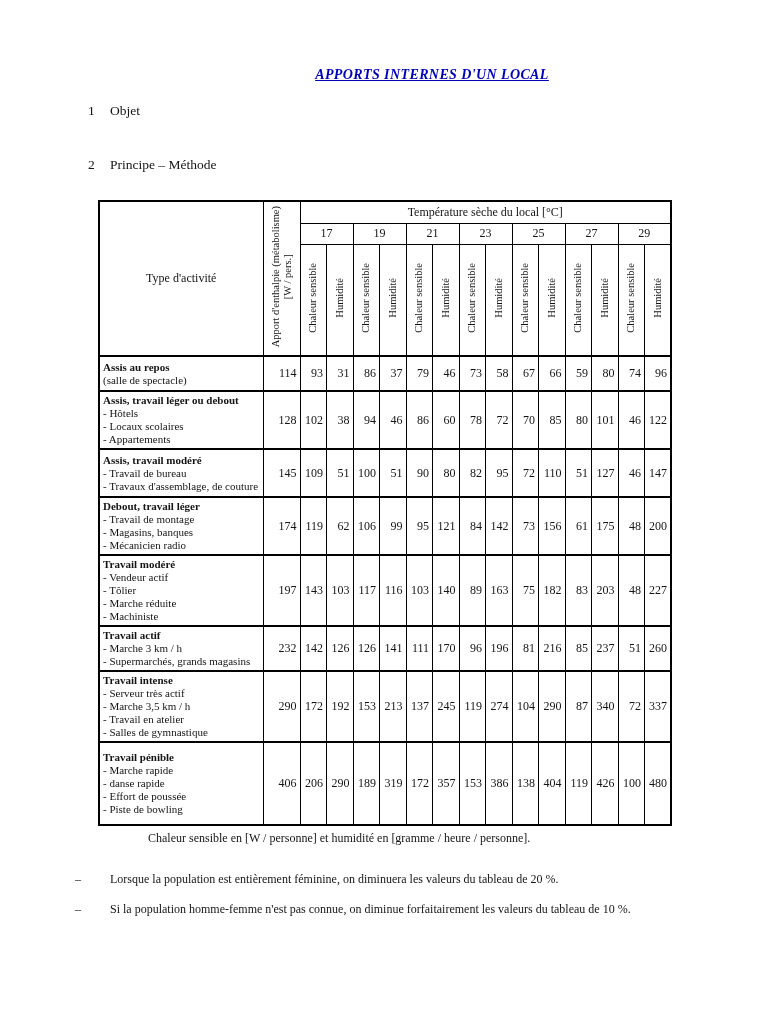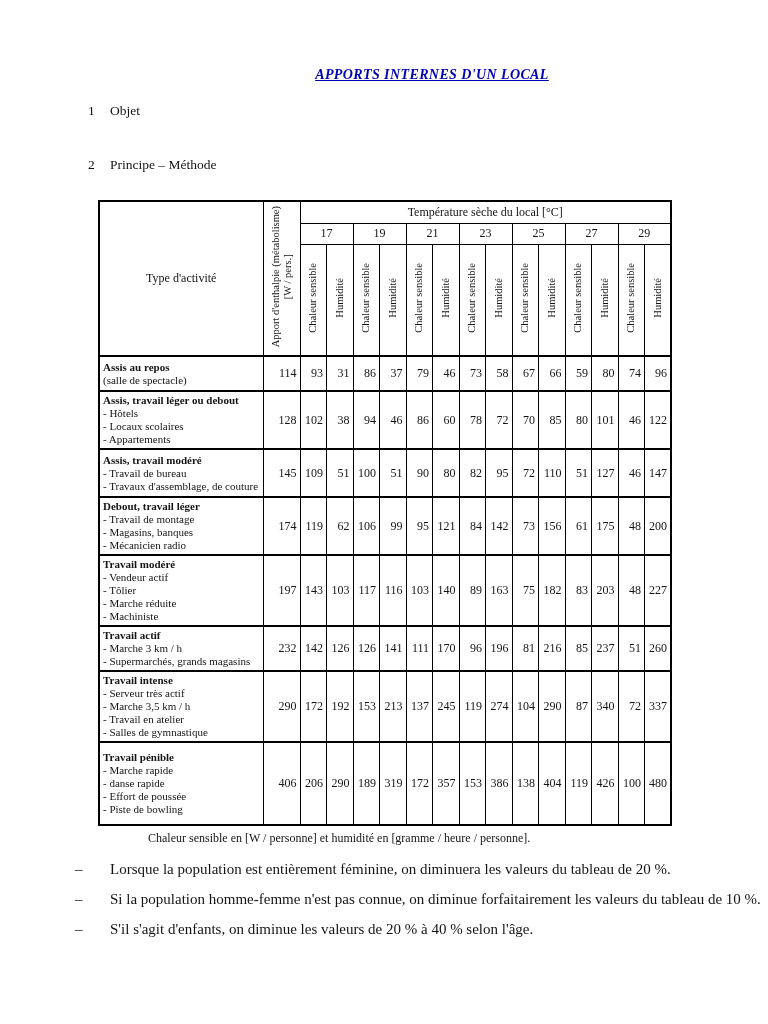--- a/index.html
+++ b/index.html
@@ -65,21 +65,21 @@
     line-height: 13px;
   }
   td.act .act-title { font-weight: bold; }
   td.num {
     text-align: right;
     padding-right: 3px;
     font-size: 12px;
     vertical-align: middle;
   }
   .caption { position: absolute; left: 148px; top: 831px; font-size: 12px; }
-  .note { position: absolute; left: 75px; font-size: 15px; white-space: nowrap; }
+  .note { position: absolute; left: 75px; font-size: 12px; white-space: nowrap; margin-top: 11px; }
   .note .dash { display: inline-block; width: 35px; }
   .note1 { top: 861px; }
   .note2 { top: 891px; }
   .note3 { top: 921px; }
 </style>
 </head>
 <body>
 
 <div class="page">
 
@@ -324,17 +324,14 @@
   </table>
 
   <div class="caption">Chaleur sensible en [W / personne] et humidité en [gramme / heure / personne].</div>
 
   <div class="note note1">
     <span class="dash">–</span><span>Lorsque la population est entièrement féminine, on diminuera les valeurs du tableau de 20 %.</span>
   </div>
   <div class="note note2">
     <span class="dash">–</span><span>Si la population homme-femme n'est pas connue, on diminue forfaitairement les valeurs du tableau de 10 %.</span>
   </div>
-  <div class="note note3">
-    <span class="dash">–</span><span>S'il s'agit d'enfants, on diminue les valeurs de 20 % à 40 % selon l'âge.</span>
-  </div>
 
 </div>
 
 </body></html>

